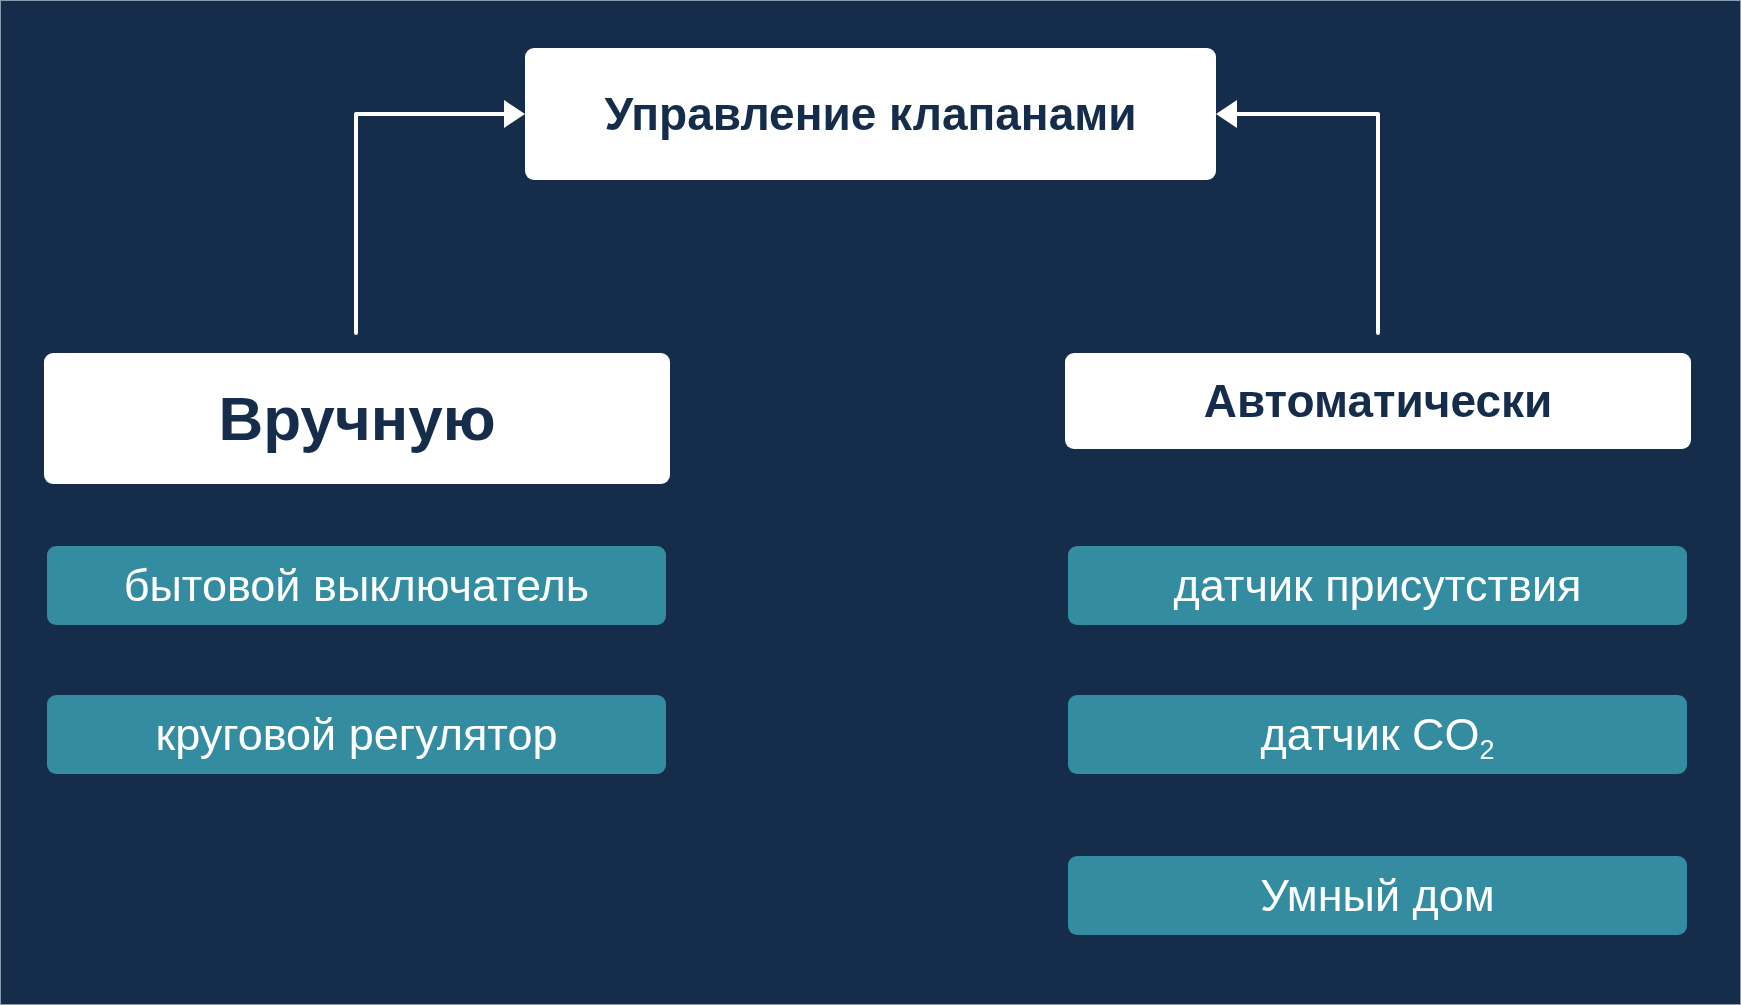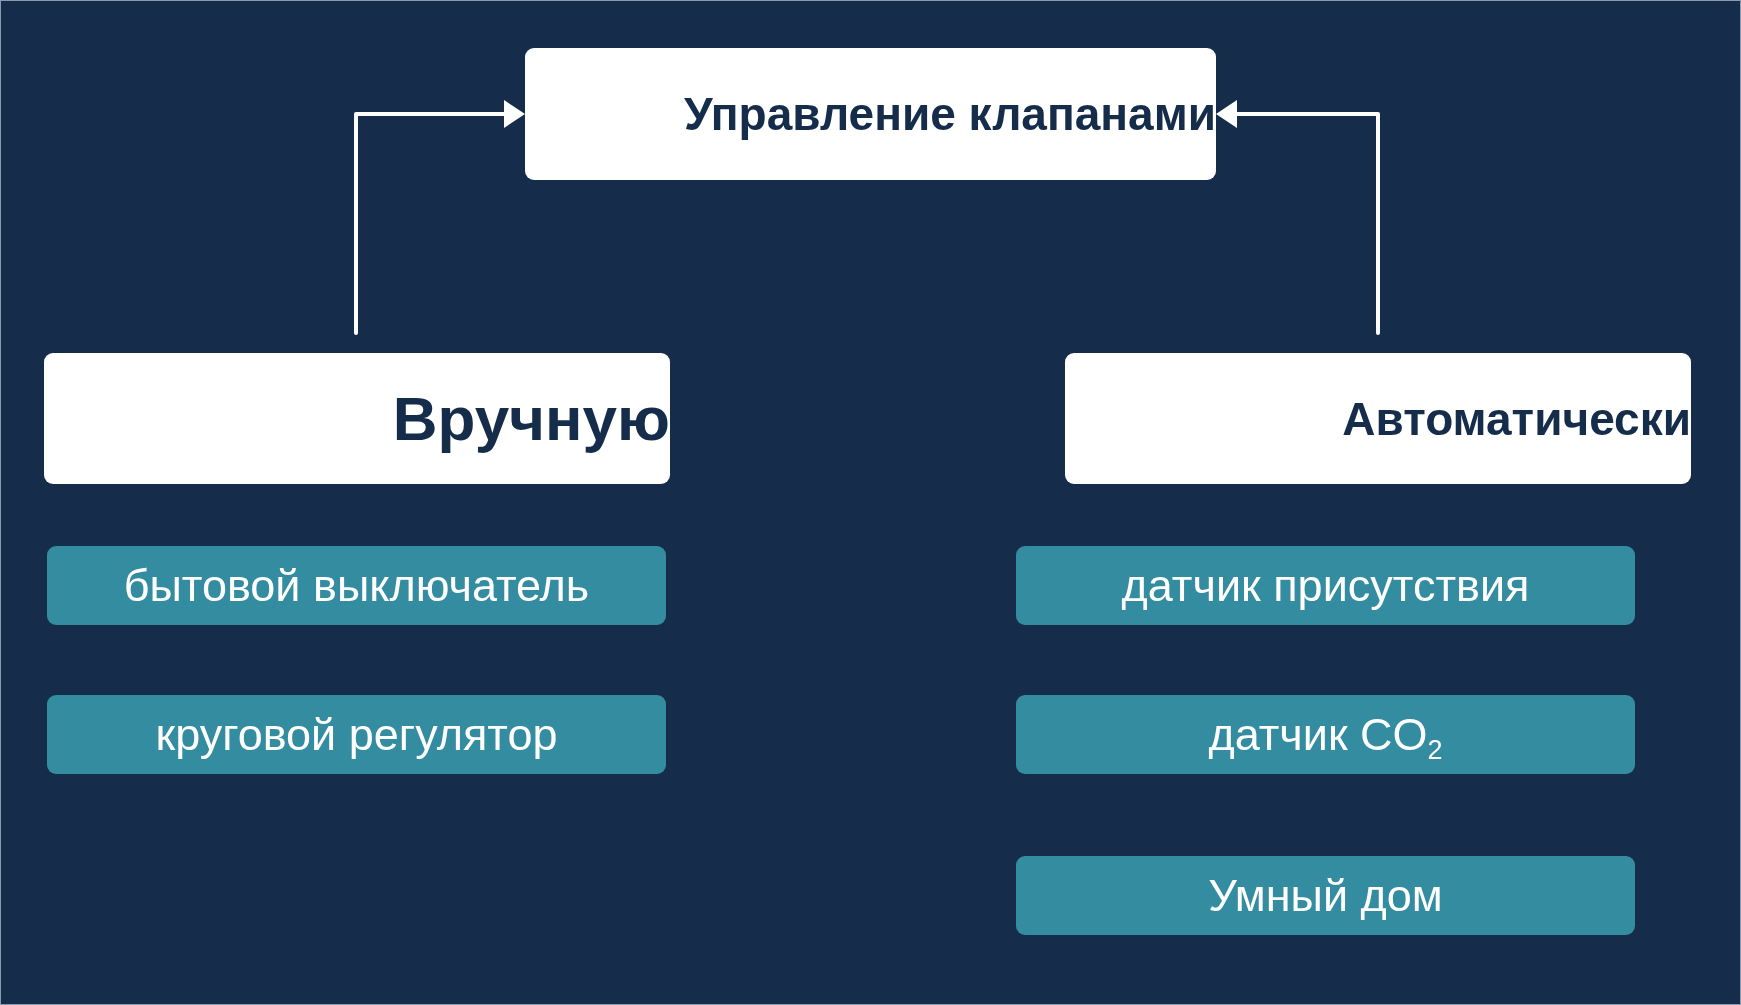--- a/index.html
+++ b/index.html
@@ -12,28 +12,28 @@
   .frame {
     position: absolute; left: 0; top: 0; width: 1739px; height: 1003px;
     border: 1px solid #8a9bb0; box-sizing: border-box; width: 1741px; height: 1005px;
     pointer-events: none;
   }
   .box {
     position: absolute; box-sizing: border-box;
     display: flex; align-items: center; justify-content: center;
     border-radius: 9px;
   }
-  .white { background: #ffffff; color: #152d4a; font-weight: bold; justify-content: flex-end; }
+  .white { background: #ffffff; color: #152d4a; font-weight: bold; }
   .teal { background: #338c9f; color: #ffffff; font-weight: normal; }
   .title-box { left: 525px; top: 48px; width: 691px; height: 132px; font-size: 46px; }
   .cat-left { left: 44px; top: 353px; width: 626px; height: 131px; font-size: 62px; }
-  .cat-right { left: 1065px; top: 353px; width: 626px; height: 131px; font-size: 46px; }
+  .cat-right { left: 1065px; top: 353px; width: 626px; height: 96px; font-size: 46px; }
   .item { width: 619px; height: 79px; font-size: 45px; }
   .l { left: 47px; }
-  .r { left: 1016px; }
+  .r { left: 1068px; }
   .row1 { top: 546px; }
   .row2 { top: 695px; }
   .row3 { top: 845px; margin-top: 11px; }
   sub { font-size: 0.6em; vertical-align: -0.35em; line-height: 0; }
   svg.connectors { position: absolute; left: 0; top: 0; }
 </style>
 </head>
 <body>
 
 <svg class="connectors" width="1741" height="1005">

